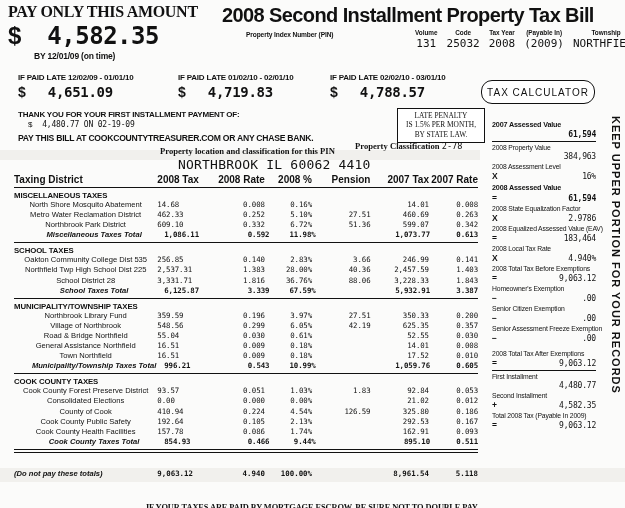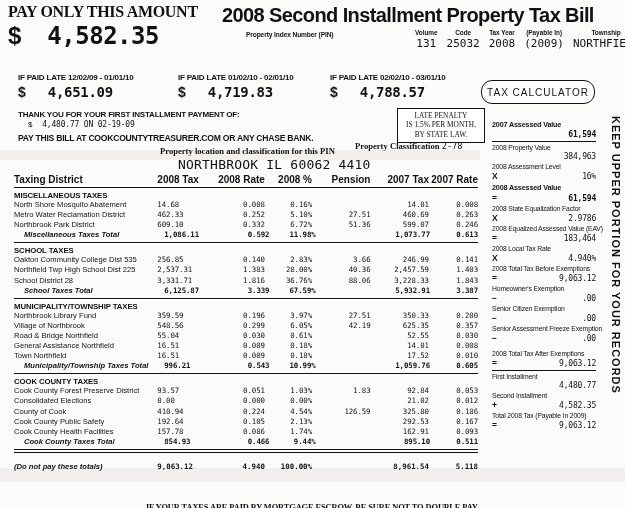--- a/index.html
+++ b/index.html
@@ -80,27 +80,27 @@
     border-bottom:1.1px solid #111;}
   .c-name{width:152px;}
   .c-tax{width:62px;text-align:left;}
   .c-rate{width:52px;text-align:right;}
   .c-pct{width:50px;text-align:right;}
   .c-pen{width:62px;text-align:right;}
   .c-tax7{width:62px;text-align:right;}
   .c-rate7{width:52px;text-align:right;}
   .grp-title{font-size:7.8px;font-weight:bold;margin-top:3px;letter-spacing:-0.1px;}
   .row{display:flex;font-size:7.6px;line-height:1.33;}
-  .row .c-name{font-size:7.6px;}
+  .row .c-name{font-size:7.6px;text-align:center;}
   .row .num{font-family:"DejaVu Sans Mono", monospace;font-size:7.4px;letter-spacing:-0.1px;}
   .total-row{font-style:italic;font-weight:bold;}
   .total-row .c-name{padding-left:10px;}
   .total-row .num{font-weight:bold;font-style:normal;}
   .rule{border-bottom:1.1px solid #111;margin-top:2px;}
-  #donotpay{display:flex;font-size:7.6px;margin-top:9px;}
+  #donotpay{display:flex;font-size:7.6px;margin-top:16px;}
   #donotpay .c-name{font-style:italic;font-weight:bold;}
   #donotpay .num{font-family:"DejaVu Sans Mono",monospace;font-size:7.4px;font-weight:bold;}
 
   
   #side{position:absolute;left:492px;top:118px;width:104px;}
   .s-lbl{font-size:7.2px;font-weight:bold;letter-spacing:-0.15px;margin-top:2px;white-space:nowrap;}
   .s-sub{font-size:6.8px;letter-spacing:-0.15px;margin-top:2px;white-space:nowrap;}
   .s-val{display:flex;justify-content:space-between;align-items:baseline;
     font-family:"DejaVu Sans Mono",monospace;font-size:8px;margin-top:1px;}
   .s-val .op{font-size:8.5px;font-weight:bold;font-family:"Liberation Sans",sans-serif;}
@@ -130,20 +130,21 @@
 
   <div class="smudge" style="left:0;top:150px;width:480px;height:10px;"></div>
   <div class="smudge" style="left:0;top:468px;width:625px;height:14px;"></div>
 
   <div id="pay-box">
     <div id="pay-label">PAY ONLY THIS AMOUNT</div>
     <div id="pay-amount-row">
       <span id="pay-dollar">$</span>
       <span id="pay-amount" class="mono">4,582.35</span>
     </div>
+    <div id="pay-by">BY 12/01/09 (on time)</div>
   </div>
 
   <div id="title">2008 Second Installment Property Tax Bill</div>
 
   <div id="pin-head">Property Index Number (PIN)</div>
   <div id="pin-cols">
     <div class="pin-col">
       <div class="lbl">Volume</div>
       <div class="val mono">131</div>
     </div>
@@ -238,21 +239,21 @@
           <div class="c-tax7 num">460.69</div>
           <div class="c-rate7 num">0.263</div>
         </div>
         <div class="row">
           <div class="c-name">Northbrook Park District</div>
           <div class="c-tax num">609.10</div>
           <div class="c-rate num">0.332</div>
           <div class="c-pct num">6.72%</div>
           <div class="c-pen num">51.36</div>
           <div class="c-tax7 num">599.07</div>
-          <div class="c-rate7 num">0.246</div>
+          <div class="c-rate7 num">0.342</div>
         </div>
         <div class="row total-row">
           <div class="c-name">Miscellaneous Taxes Total</div>
           <div class="c-tax num">1,086.11</div>
           <div class="c-rate num">0.592</div>
           <div class="c-pct num">11.98%</div>
           <div class="c-pen num"></div>
           <div class="c-tax7 num">1,073.77</div>
           <div class="c-rate7 num">0.613</div>
         </div>

